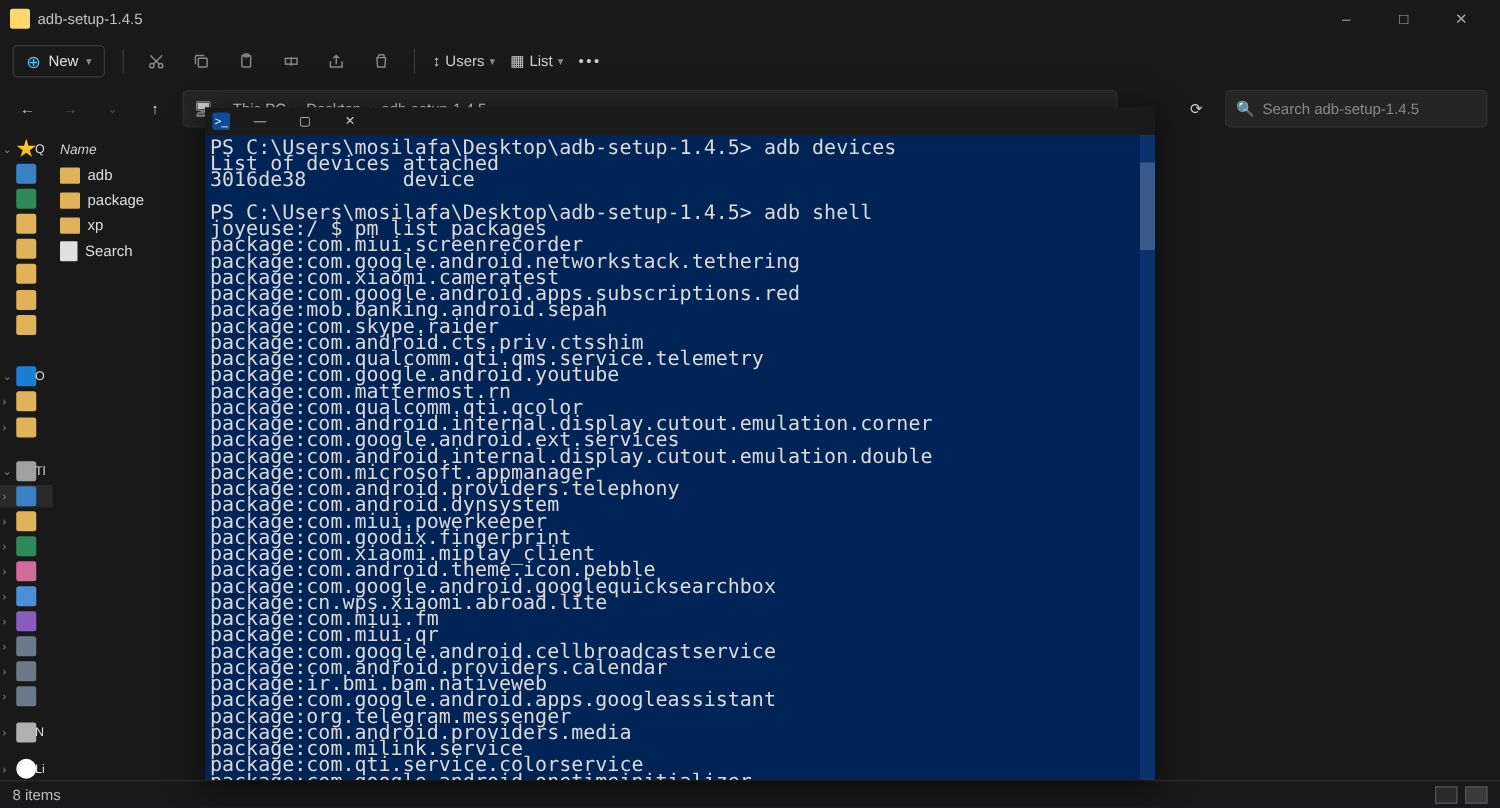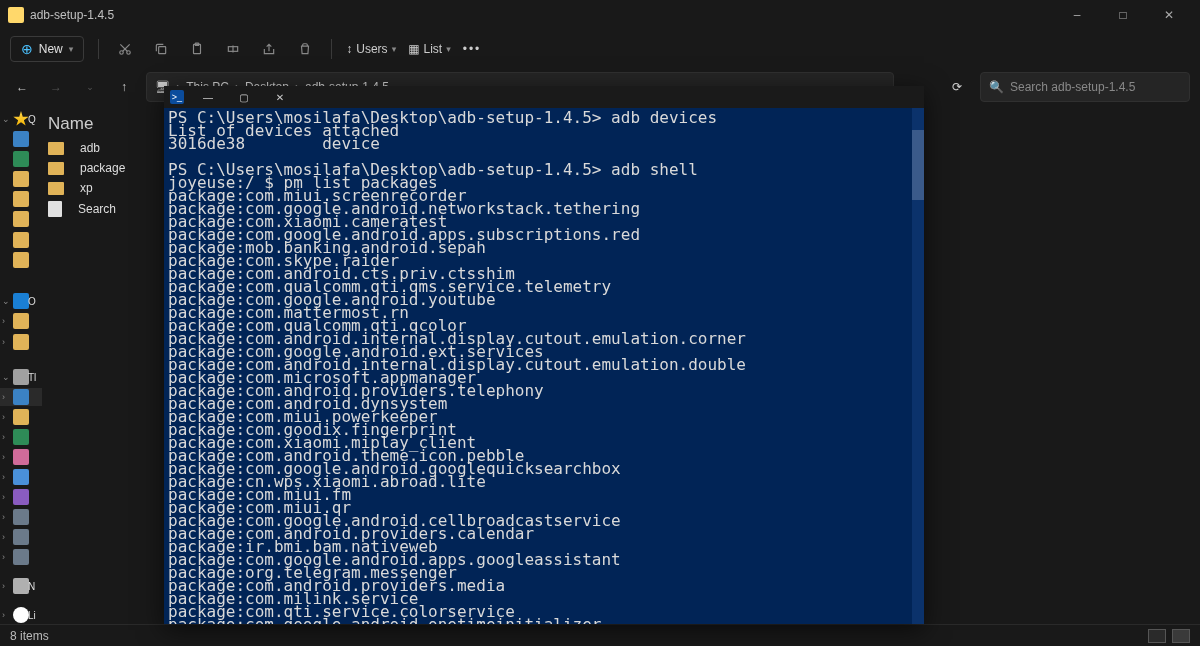--- a/index.html
+++ b/index.html
@@ -99,23 +99,23 @@
 .ic-purple { background: #8a5cc0; }
 .ic-net { background: #b0b0b0; }
 .ic-blue2 { background: #4a90d9; }
 .ic-box { background: #6b7a8a; }
 .sidebar-left .sl-label { color: #ddd; font-size: 10px; position: absolute; left: 28px; top: 4px; white-space: nowrap; }
 
 .nav-panel {
   width: 122px;
   padding-top: 4px;
 }
-.nav-panel .col-header { padding: 4px 6px; color: #ccc; font-size: 17px; }
+.nav-panel .col-header { padding: 4px 6px; color: #ccc; font-size: 11px; font-style: italic; }
 .nav-panel .folder-row {
-  display: flex; align-items: center; gap: 16px;
+  display: flex; align-items: center; gap: 6px;
   padding: 3px 6px;
   color: #ddd;
 }
 .nav-panel .folder-icon { width: 16px; height: 13px; background: #e0b358; border-radius: 1px; }
 .nav-panel .file-icon { width: 14px; height: 16px; background: #e0e0e0; border-radius: 1px; }
 
 .content-area { flex: 1; position: relative; }
 
 .powershell {
   position: absolute;

